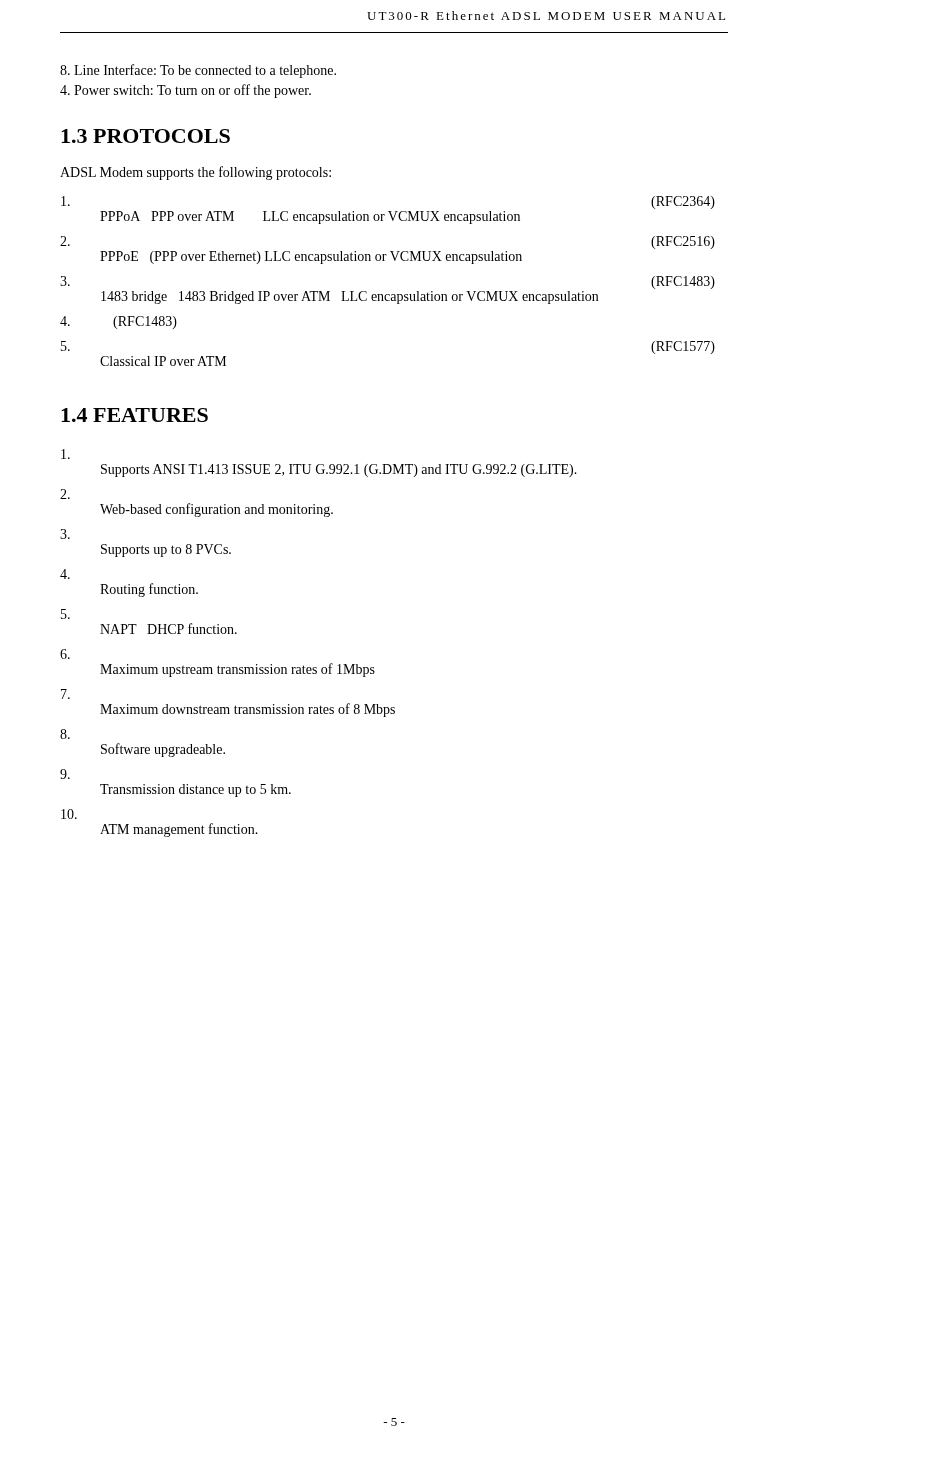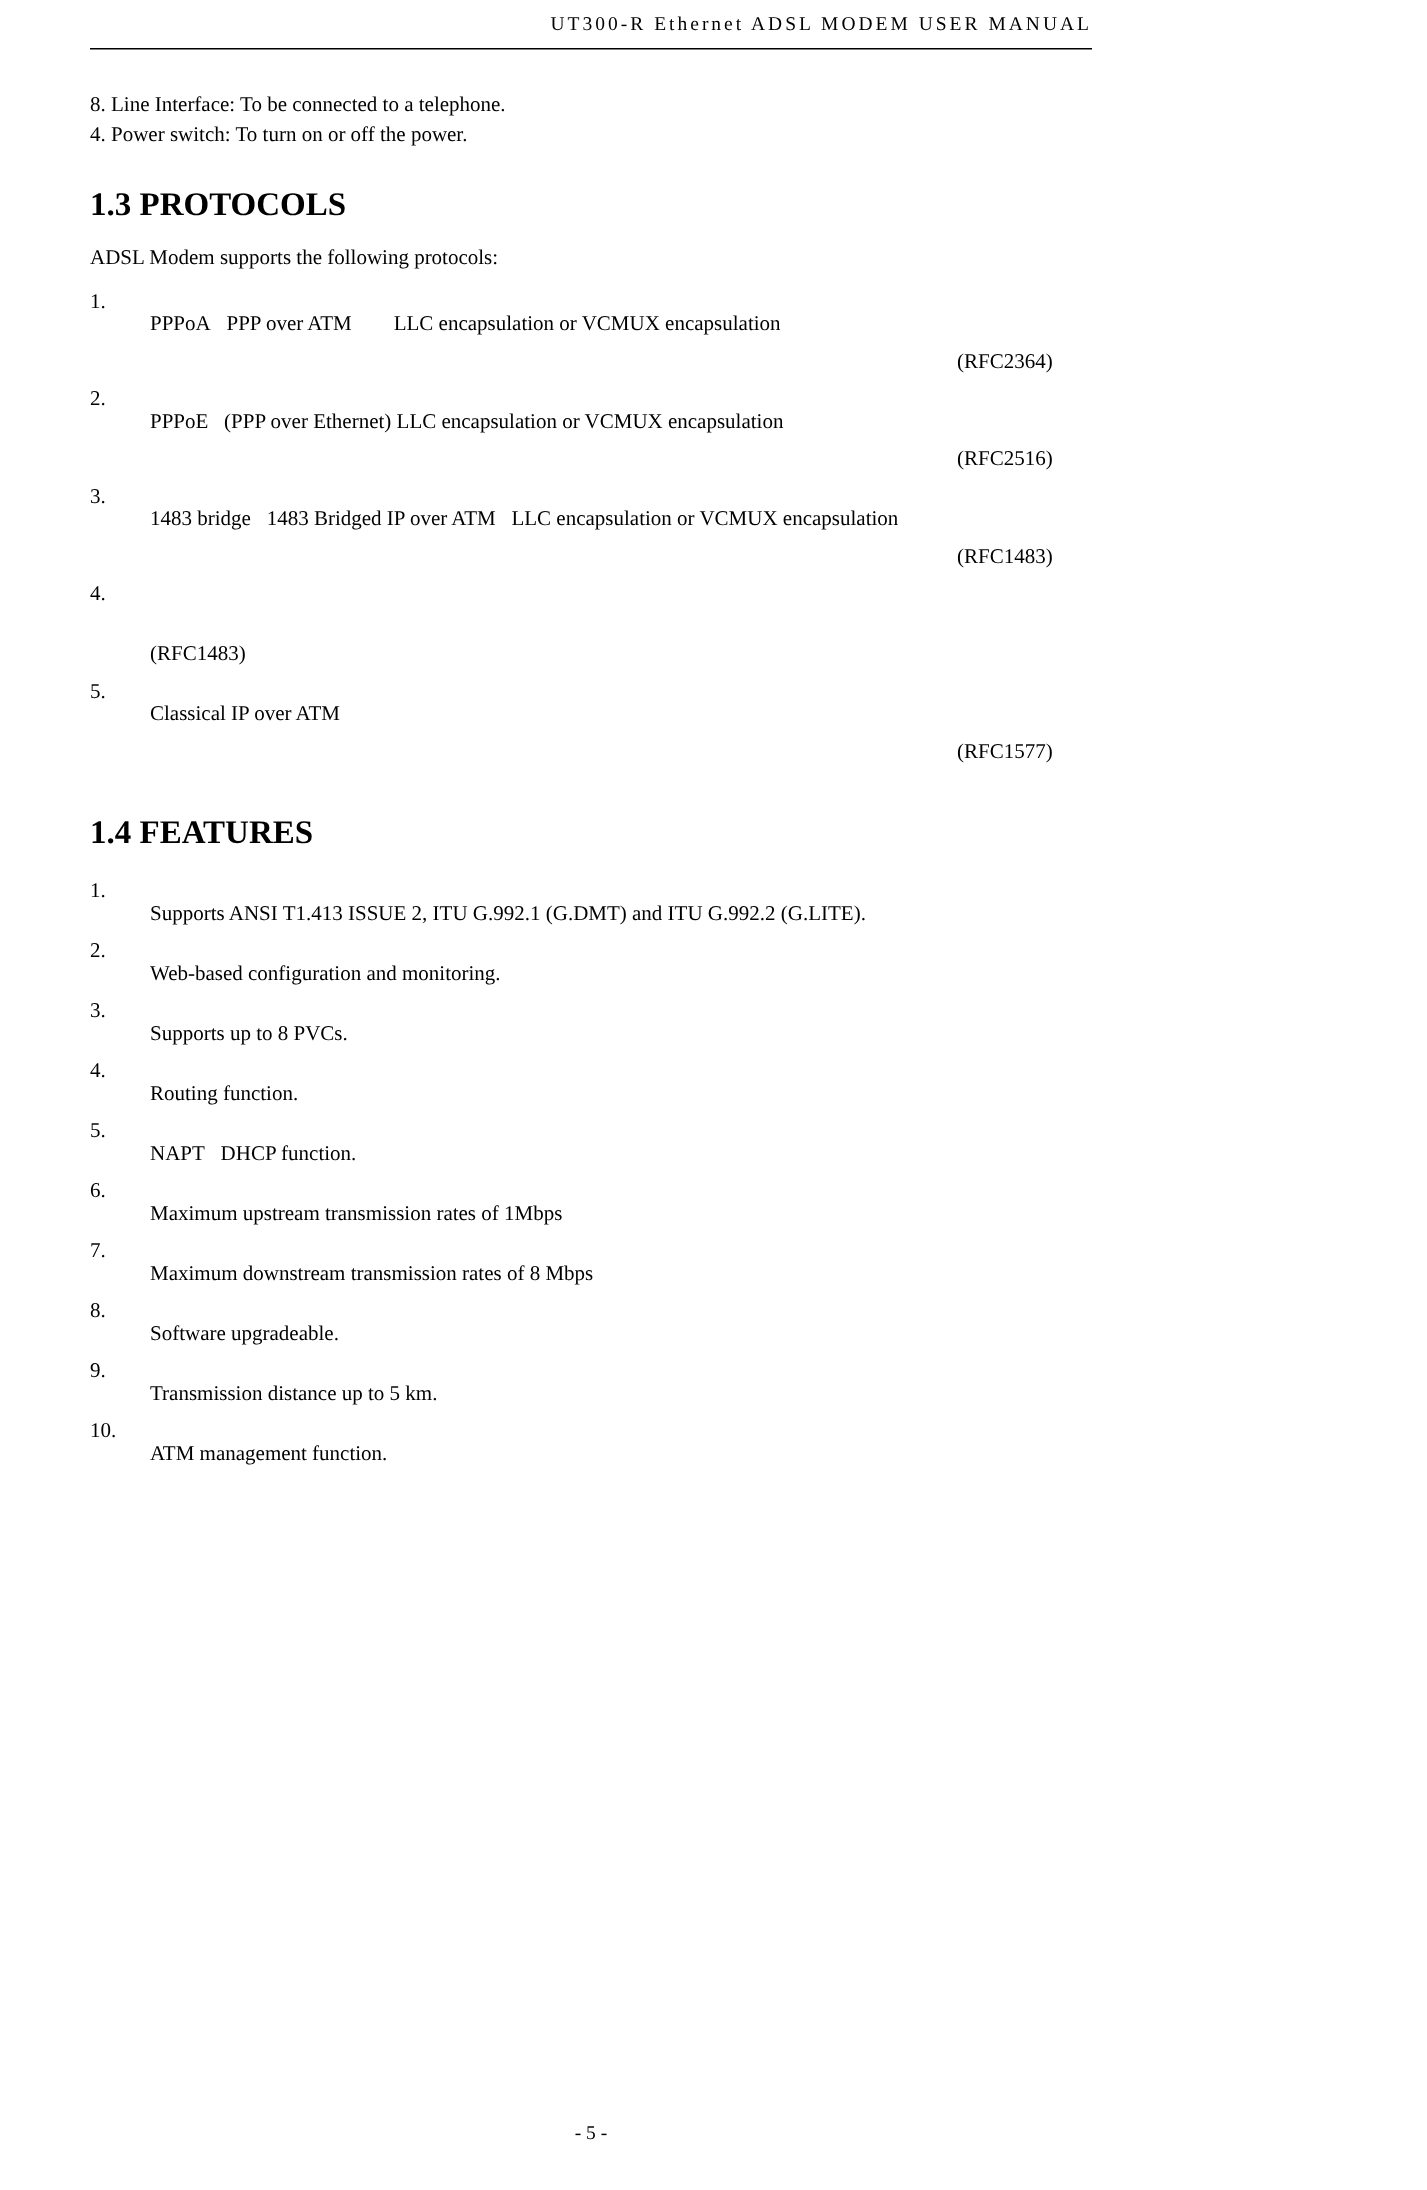--- a/index.html
+++ b/index.html
@@ -79,22 +79,21 @@
       justify-content: space-between;
     }
 
     .list-text {
       flex: 1;
       margin-top: 15px;
     }
 
     .list-rfc {
       min-width: 90px;
-      text-align: left;
-      margin-top: 40px;
+      text-align: center;
     }
 
     .features-list {
       list-style: none;
       margin-left: 0;
       margin-bottom: 30px;
     }
 
     .features-list li {
       display: flex;

